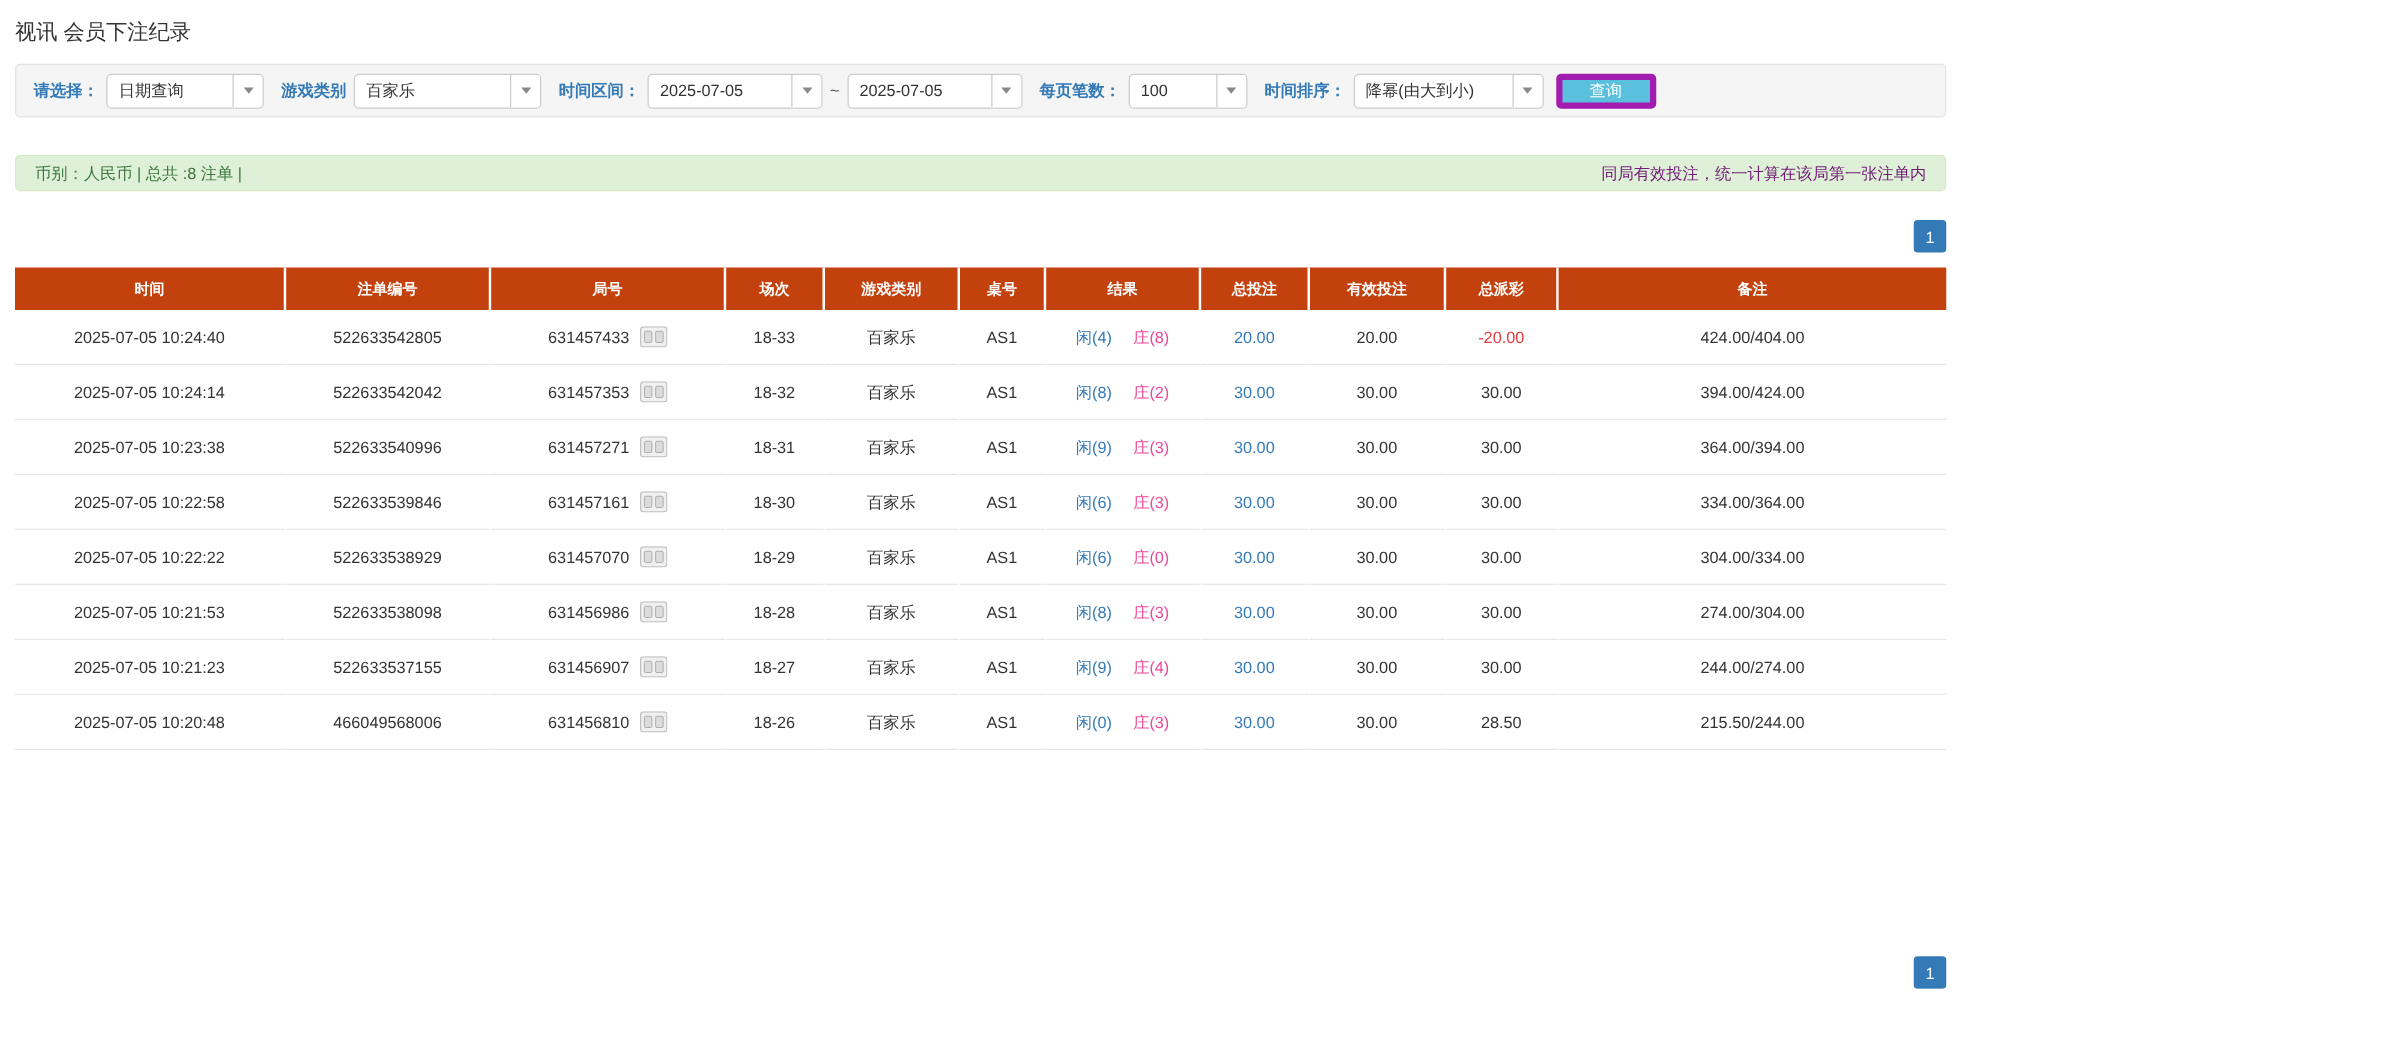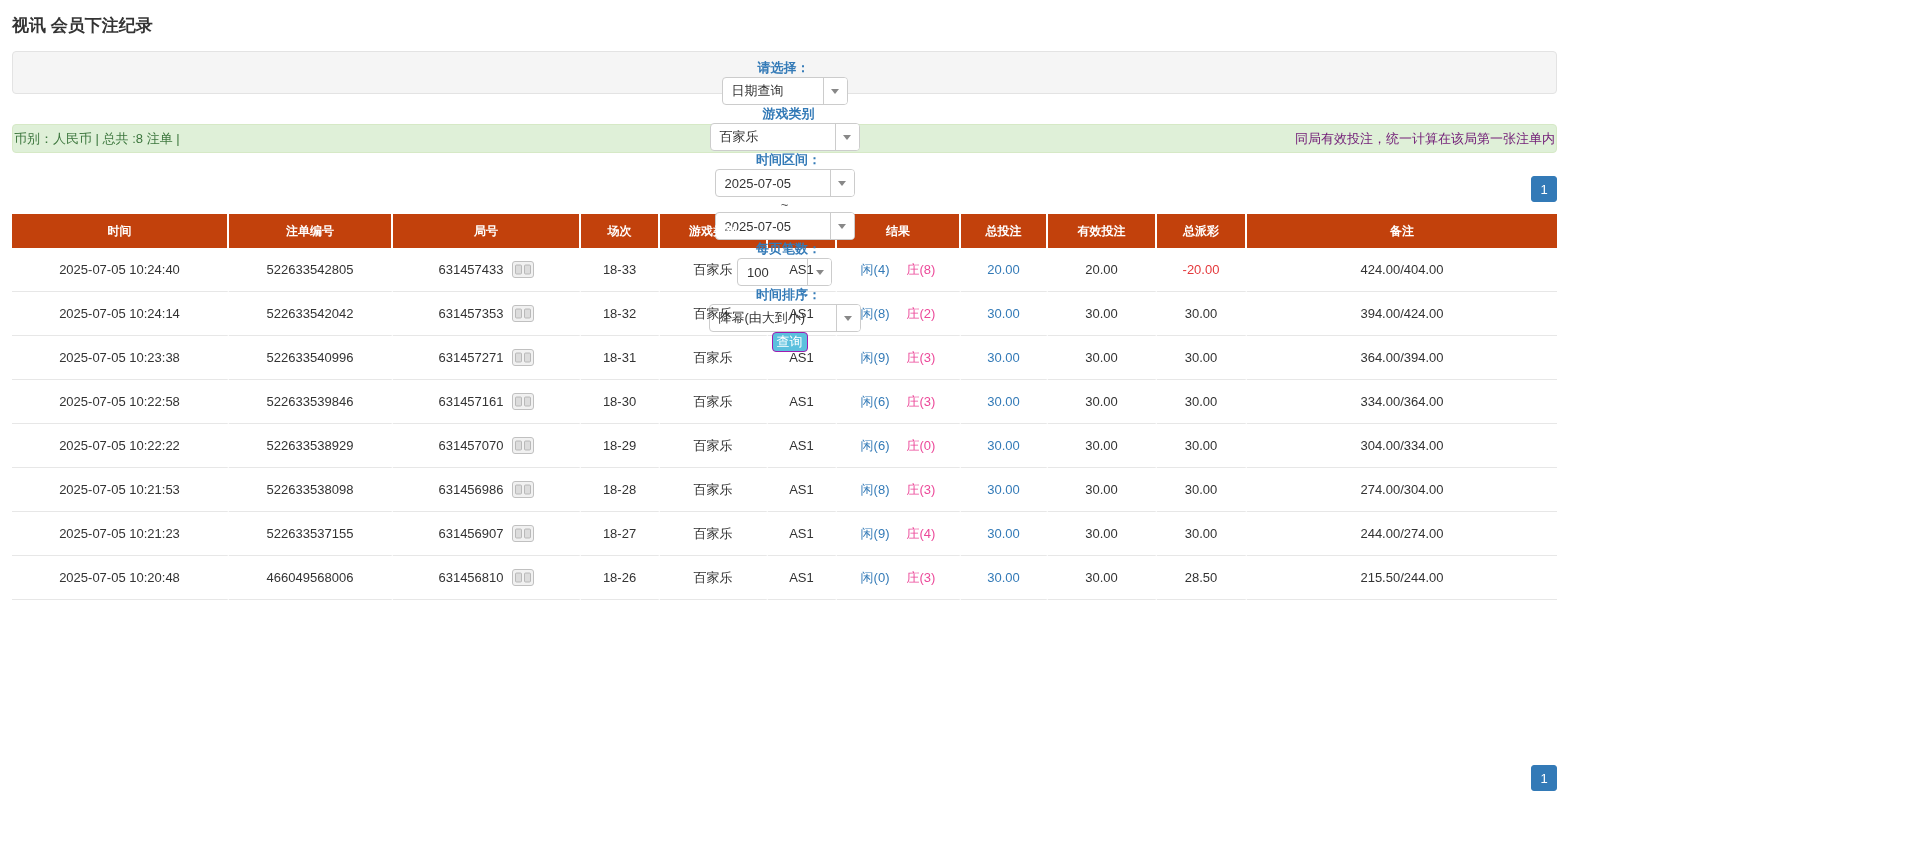--- a/index.html
+++ b/index.html
@@ -5,56 +5,55 @@
 <style>
   * { box-sizing: border-box; margin: 0; padding: 0; }
   html, body { background: #fff; }
   body {
     font-family: "Liberation Sans", "DejaVu Sans", sans-serif;
     font-size: 13px;
     color: #333;
   }
   .container { width: 1545px; margin: 14px 0 0 12px; }
 
-  .page-title { font-size: 17px; font-weight: bold; color: #333; margin-bottom: 14px; }
+  .page-title { font-size: 17px; font-weight: normal; color: #333; margin-bottom: 14px; }
 
   
   .filter-bar {
     background: #f5f5f5;
     border: 1px solid #e3e3e3;
     border-radius: 4px;
     padding: 7px 10px;
     display: flex;
     align-items: center;
     height: 43px;
-    flex-direction: column;
   }
   .flabel { color: #337ab7; font-weight: bold; white-space: nowrap; margin: 0 6px 0 14px; }
   .flabel.first { margin-left: 4px; }
   .dropdown {
     display: flex; align-items: stretch;
     background: #fff; border: 1px solid #ccc; border-radius: 4px;
     height: 28px; overflow: hidden; flex: 0 0 auto;
   }
   .dd-value { display: flex; align-items: center; padding: 0 9px; flex: 1; color: #333; white-space: nowrap; overflow: hidden; }
   .dd-btn { width: 24px; display: flex; align-items: center; justify-content: center; border-left: 1px solid #ccc; background: #fff; cursor: pointer; }
   .caret { width: 0; height: 0; border-left: 4px solid transparent; border-right: 4px solid transparent; border-top: 5px solid #888; }
   .w130 { width: 126px; } .w150 { width: 150px; } .w140 { width: 140px; } .w95 { width: 95px; } .w152 { width: 152px; }
   .tilde { margin: 0 6px; color: #555; }
   .btn-search {
-    background: #5bc0de; border: 1px solid #a21caf; color: #fff;
-    border-radius: 4px; height: 28px; padding: 0 4px; font-size: 13px;
+    background: #5bc0de; border: 5px solid #a21caf; color: #fff;
+    border-radius: 4px; height: 28px; padding: 0 22px; font-size: 13px;
     cursor: pointer; margin-left: 10px; font-family: inherit;
   }
 
   
   .summary-bar {
     margin-top: 30px;
     background: #dff0d8; border: 1px solid #d6e9c6; border-radius: 4px;
-    padding: 0 1px; height: 29px;
+    padding: 0 15px; height: 29px;
     display: flex; justify-content: space-between; align-items: center;
   }
   .summary-left { color: #3c763d; }
   .summary-right { color: #701a75; }
 
   
   .pager { display: flex; justify-content: flex-end; margin: 23px 0 12px; }
   .pager-bottom { margin: 165px 0 0; }
   .pager-btn {
     min-width: 26px; height: 26px;

